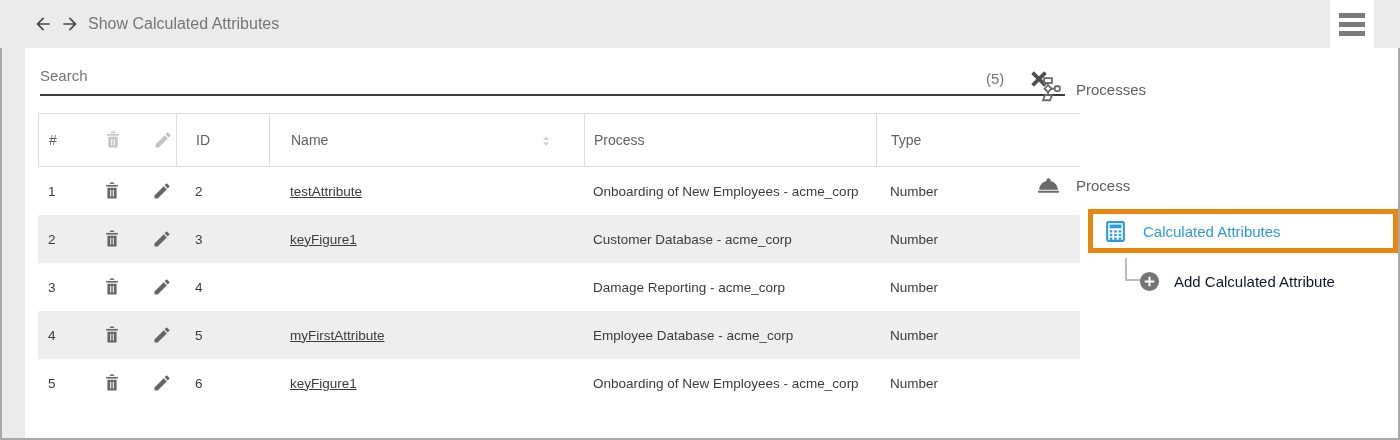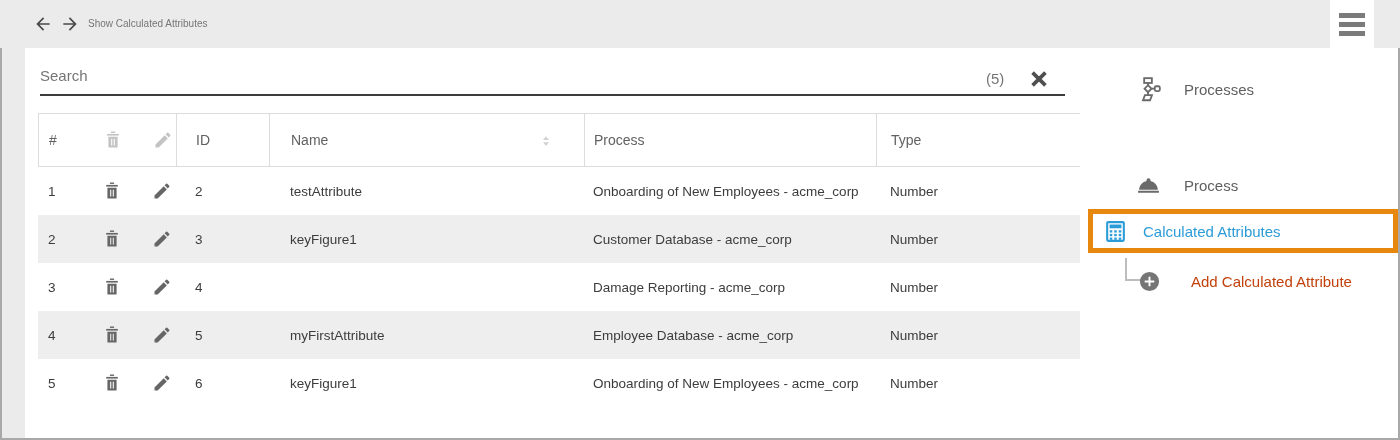--- a/index.html
+++ b/index.html
@@ -8,21 +8,21 @@
   .window {
     position:relative; width:1400px; height:440px; background:#ebebeb;
     box-shadow: inset 0 0 0 2px #a9a9a9; overflow:hidden;
   }
   
   .topbar { position:absolute; left:0; top:0; width:100%; height:48px; background:#ebebeb; }
   .nav-arrow { position:absolute; top:14px; width:20px; height:20px; color:#4a4a4a; cursor:pointer; }
   .nav-arrow svg { width:20px; height:20px; display:block; }
   .back { left:33px; }
   .fwd  { left:60px; }
-  .topbar-title { position:absolute; left:88px; top:0; line-height:48px; font-size:10px; color:#767676; }
+  .topbar-title { position:absolute; left:88px; top:0; line-height:48px; font-size:16px; color:#767676; }
   .hamburger {
     position:absolute; left:1330px; top:0; width:44px; height:48px; background:#ffffff;
     display:flex; flex-direction:column; justify-content:center; align-items:center; gap:4px; cursor:pointer;
   }
   .hamburger .bar { width:26px; height:5px; background:#7b7b7b; }
   
   .panel { position:absolute; left:25px; top:48px; right:2px; bottom:2px; background:#ffffff; }
   
   .search-input {
     position:absolute; left:40px; top:60px; width:1025px; height:36px;
@@ -42,46 +42,46 @@
   .thead .sep { position:absolute; top:0; bottom:0; width:1px; background:#dcdcdc; }
   .hcell { position:absolute; top:0; height:100%; display:flex; align-items:center; }
   .rows { position:absolute; left:38px; top:167px; width:1042px; }
   .trow { position:relative; width:1042px; height:48px; font-size:13.5px; color:#3c3c3c; }
   .trow.striped { background:#eeeeee; }
   .cell { position:absolute; top:0; height:48px; display:flex; align-items:center; }
   .c-index  { left:10px; }
   .c-trash  { left:64px; }
   .c-pencil { left:114px; }
   .c-id     { left:157px; }
-  .c-name   { left:252px; }
+  .c-name   { left:252px;text-decoration:underline; }
   .c-proc   { left:555px; }
   .c-type   { left:852px; }
   .icon-btn { width:20px; height:20px; color:#666666; cursor:pointer; }
   .icon-btn svg { width:20px; height:20px; display:block; }
   .thead .icon-btn { color:#c3c3c3; cursor:default; }
   .sort-icon { position:absolute; left:498px; top:18px; width:18px; height:18px; color:#d2d2d2; cursor:pointer; }
   .sort-icon svg { width:18px; height:18px; }
   
-  .side-item { position:absolute; left:1136px; display:flex; align-items:center; gap:23px;
+  .side-item { position:absolute; left:1036px; display:flex; align-items:center; gap:15px;
                font-size:15px; color:#5f5f5f; cursor:pointer; }
   .side-icon { width:25px; height:25px; color:#6a6a6a; flex:0 0 25px; }
   .side-icon svg { width:25px; height:25px; display:block; }
   .selected-box {
     position:absolute; left:1088px; top:209px; width:310px; height:44px;
     border:5px solid #e8870e; background:#ffffff; display:flex; align-items:center; gap:15px;
     padding-left:10px; cursor:pointer;
   }
   .selected-box .side-icon { color:#2b9cd8; }
   .selected-box .side-label { font-size:15px; color:#2b9cd8; }
   .tree-connector {
     position:absolute; left:1125px; top:258px; width:16px; height:23px;
     border-left:2px solid #bdbdbd; border-bottom:2px solid #bdbdbd;
   }
-  .add-item { position:absolute; left:1138px; top:270px; display:flex; align-items:center; gap:30px;
-              font-size:15px; color:#c2410c; cursor:pointer; }
+  .add-item { position:absolute; left:1138px; top:270px; display:flex; align-items:center; gap:13px;
+              font-size:15px; color:#0f172a; cursor:pointer; }
   .add-icon { width:23px; height:23px; color:#757575; }
   .add-icon svg { width:23px; height:23px; display:block; }
 </style>
 </head>
 <body>
 
 <div class="window">
 
   <div class="topbar">
     <span class="nav-arrow back">

